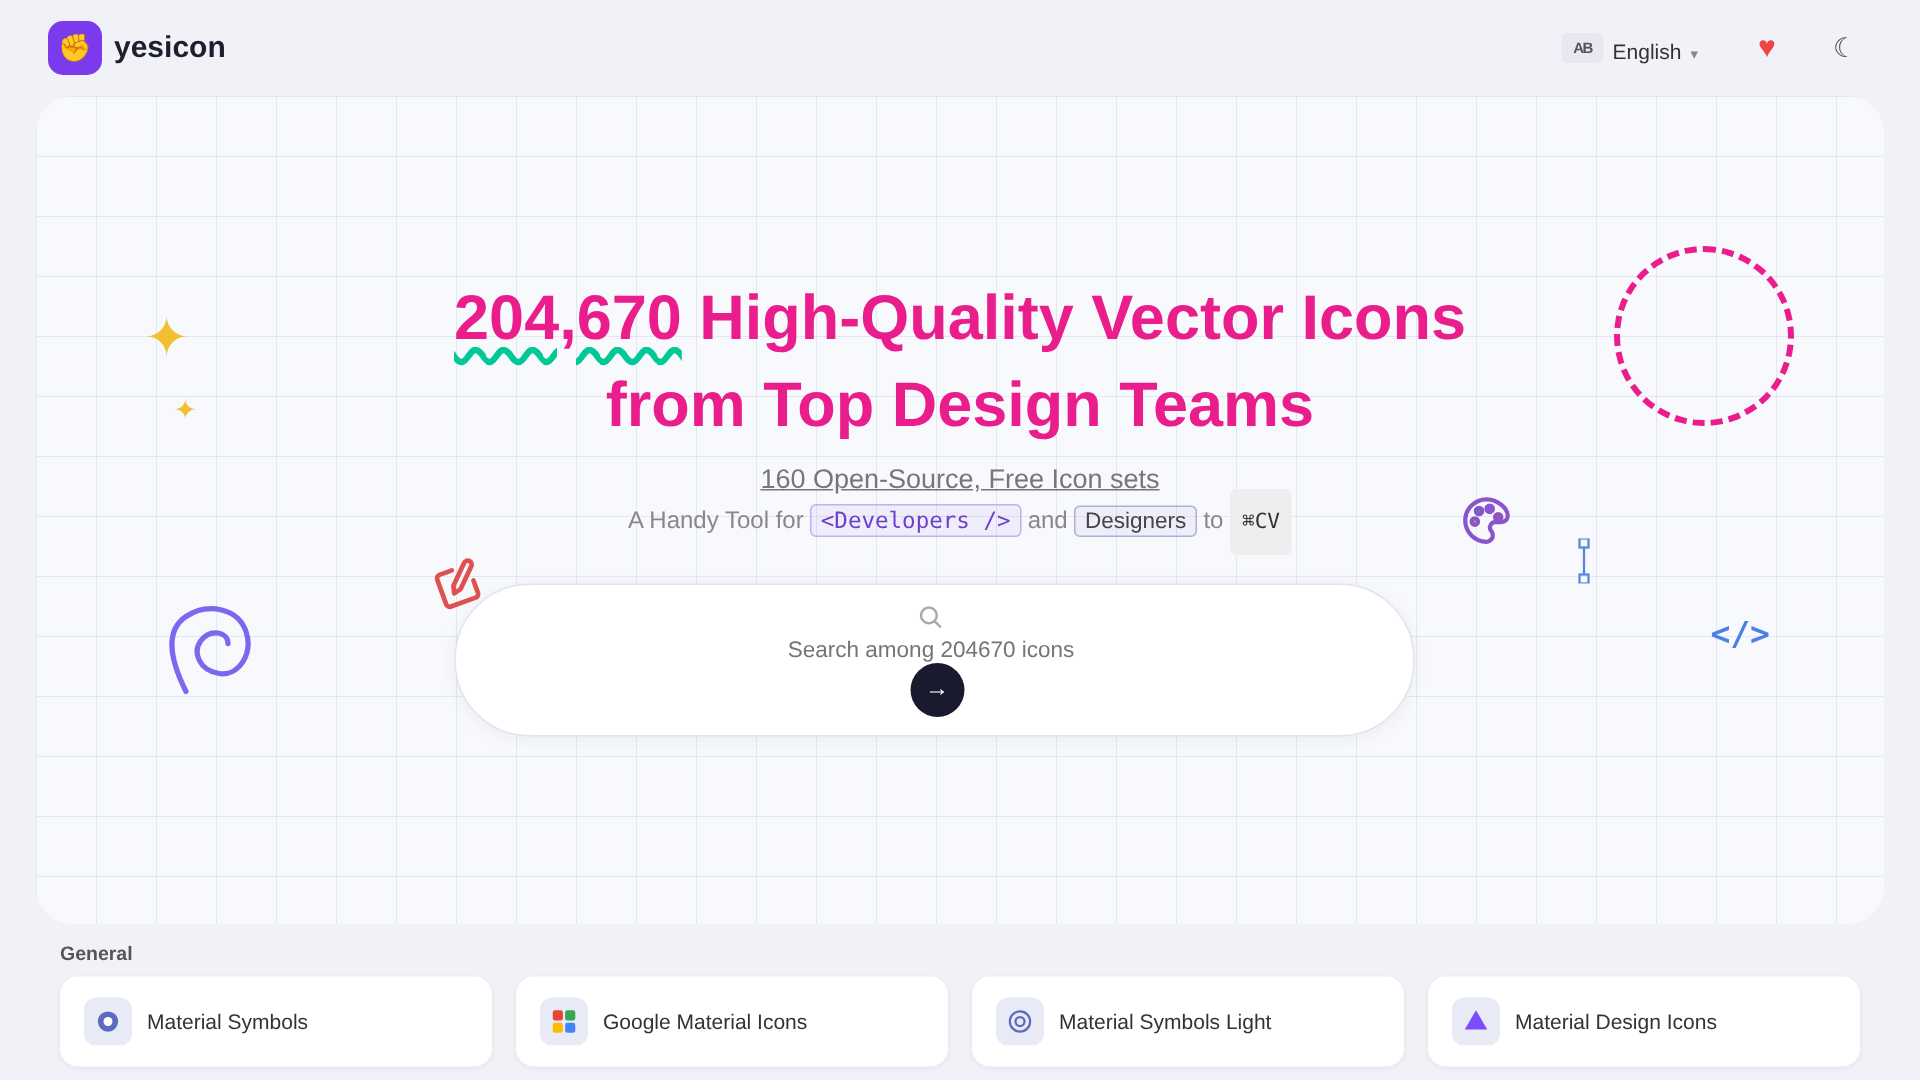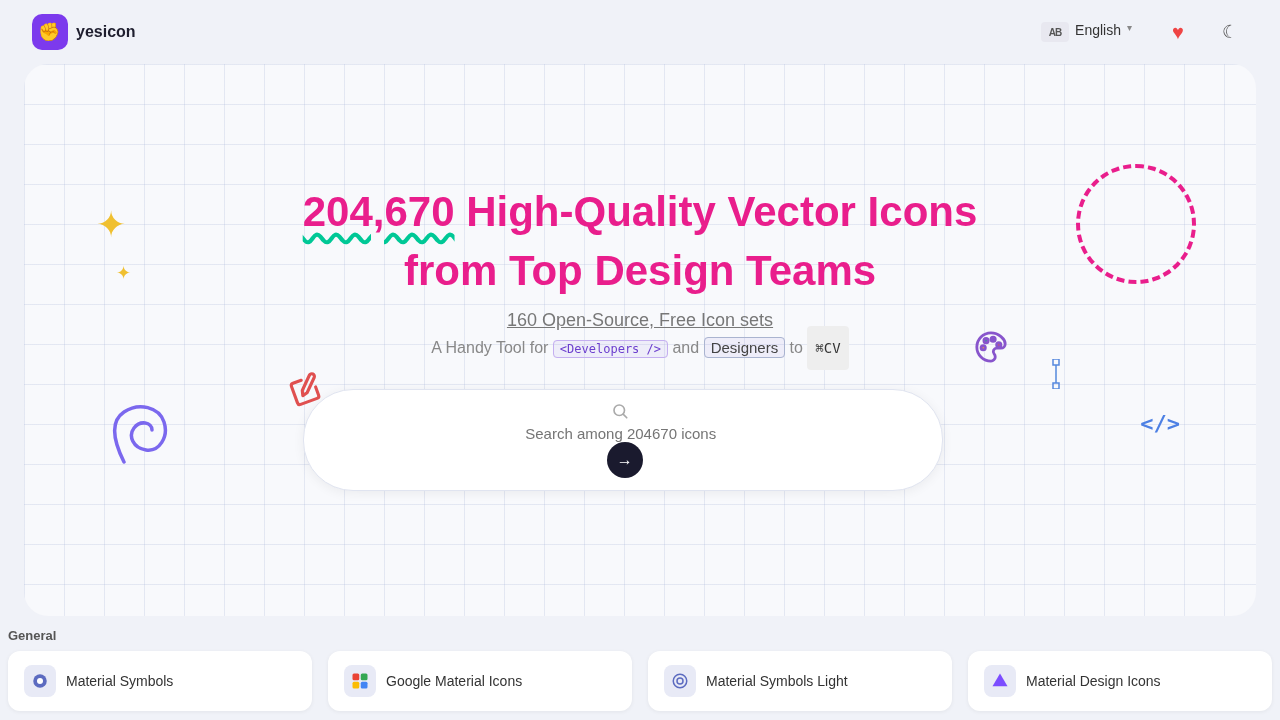--- a/index.html
+++ b/index.html
@@ -31,32 +31,32 @@
       height: 36px;
       background: #7c3aed;
       border-radius: 10px;
       display: flex;
       align-items: center;
       justify-content: center;
       color: white;
       font-size: 18px;
     }
     .logo-text {
-      font-size: 16px;
+      font-size: 20px;
       font-weight: 700;
       color: #1e1e2e;
     }
     .navbar-right {
       display: flex;
       align-items: center;
       gap: 16px;
     }
     .lang-btn {
       display: flex;
-      align-items: flex-start;
+      align-items: flex-end;
       gap: 6px;
       padding: 6px 12px;
       border: none;
       background: transparent;
       cursor: pointer;
       font-size: 14px;
       color: #333;
     }
     .lang-icon {
       width: 28px;
@@ -156,21 +156,21 @@
       font-size: 16px;
       margin-bottom: 32px;
     }
     .hero-desc .dev-tag {
       background: rgba(130,100,220,0.08);
       color: #6c3fce;
       border: 1.5px solid #c4aff0;
       border-radius: 4px;
       padding: 1px 6px;
       font-family: monospace;
-      font-size: 12px;
+      font-size: 15px;
     }
     .hero-desc .design-tag {
       background: rgba(130,100,220,0.08);
       color: #444;
       border: 1.5px solid #aab4d0;
       border-radius: 4px;
       padding: 1px 6px;
       font-size: 15px;
     }
     .hero-desc .cmd-tag {
@@ -274,21 +274,21 @@
     }
     .deco-node {
       position: absolute;
       right: 190px;
       top: 295px;
       z-index: 3;
     }
 
     
     .categories {
-      padding: 12px 8px 0;
+      padding: 12px 40px 0;
     }
     .category-label {
       font-size: 13px;
       font-weight: 600;
       color: #555;
       margin-bottom: 8px;
     }
     .category-cards {
       display: flex;
       gap: 16px;

